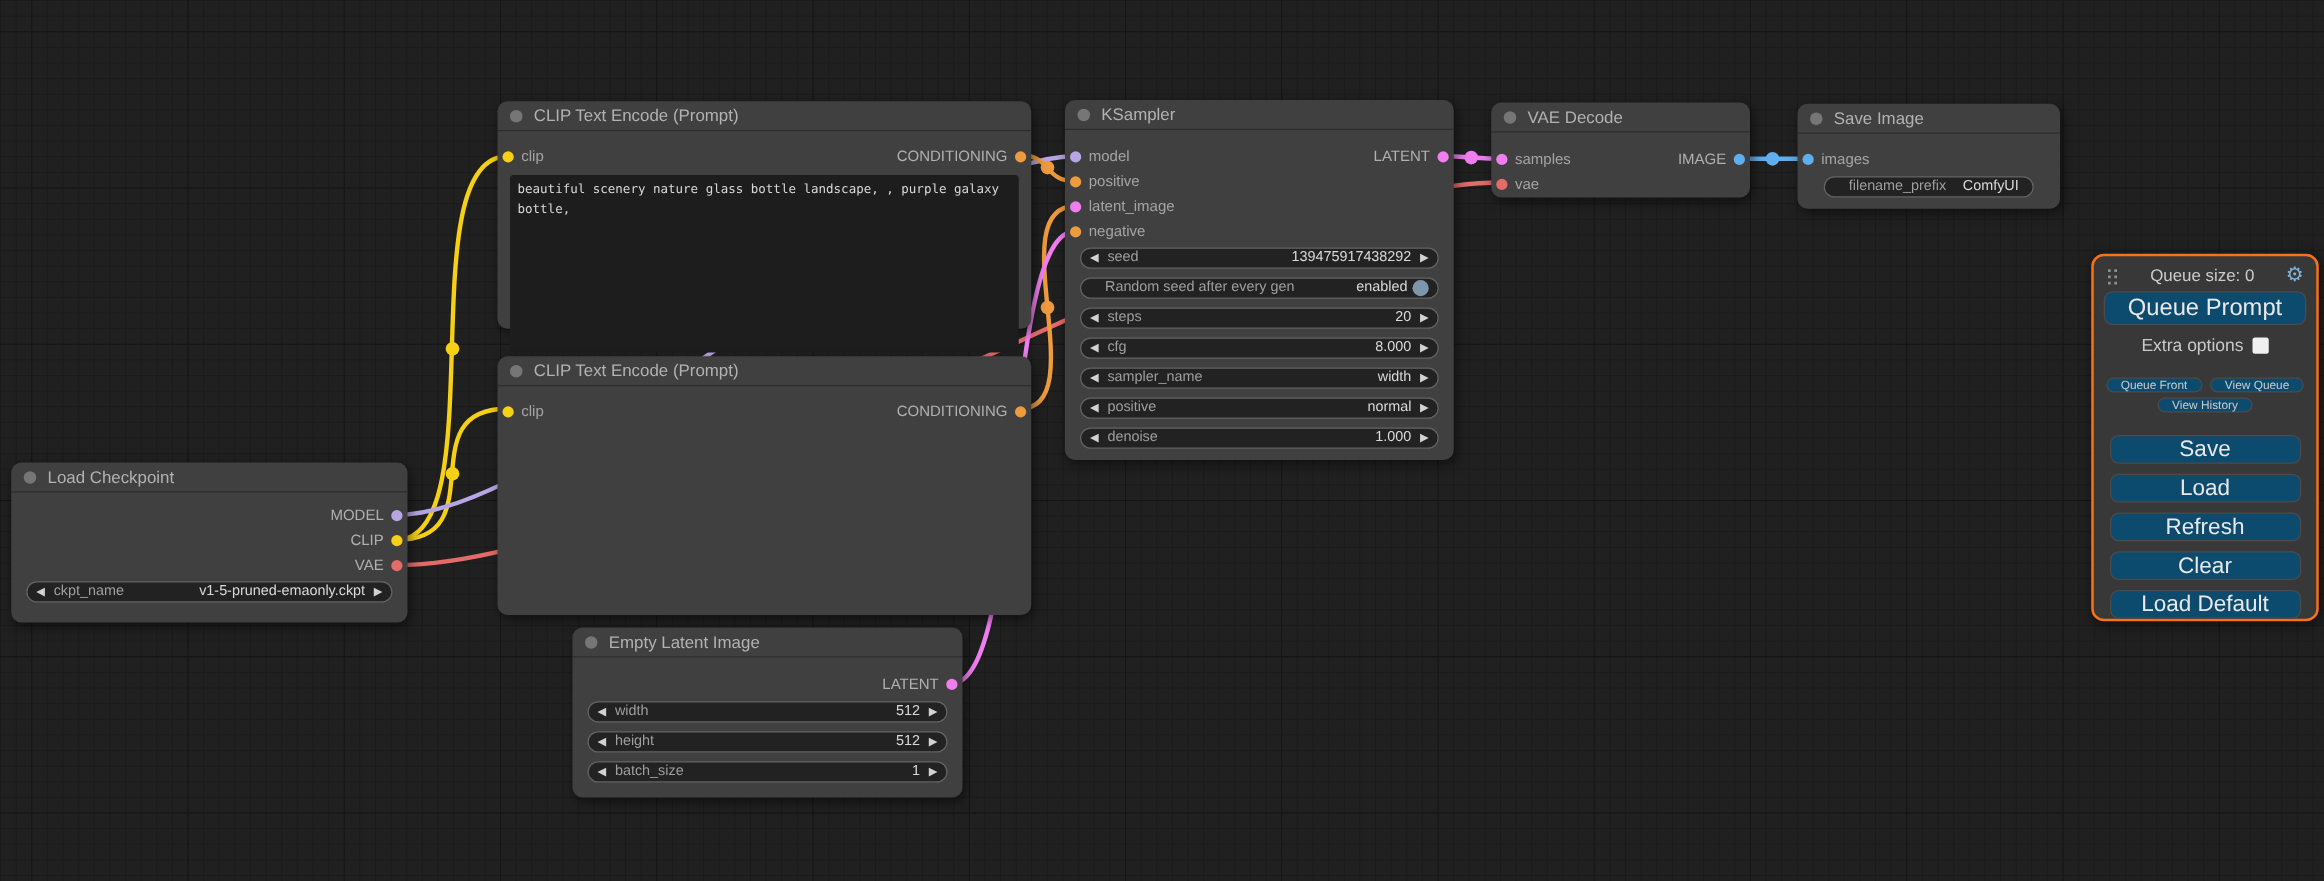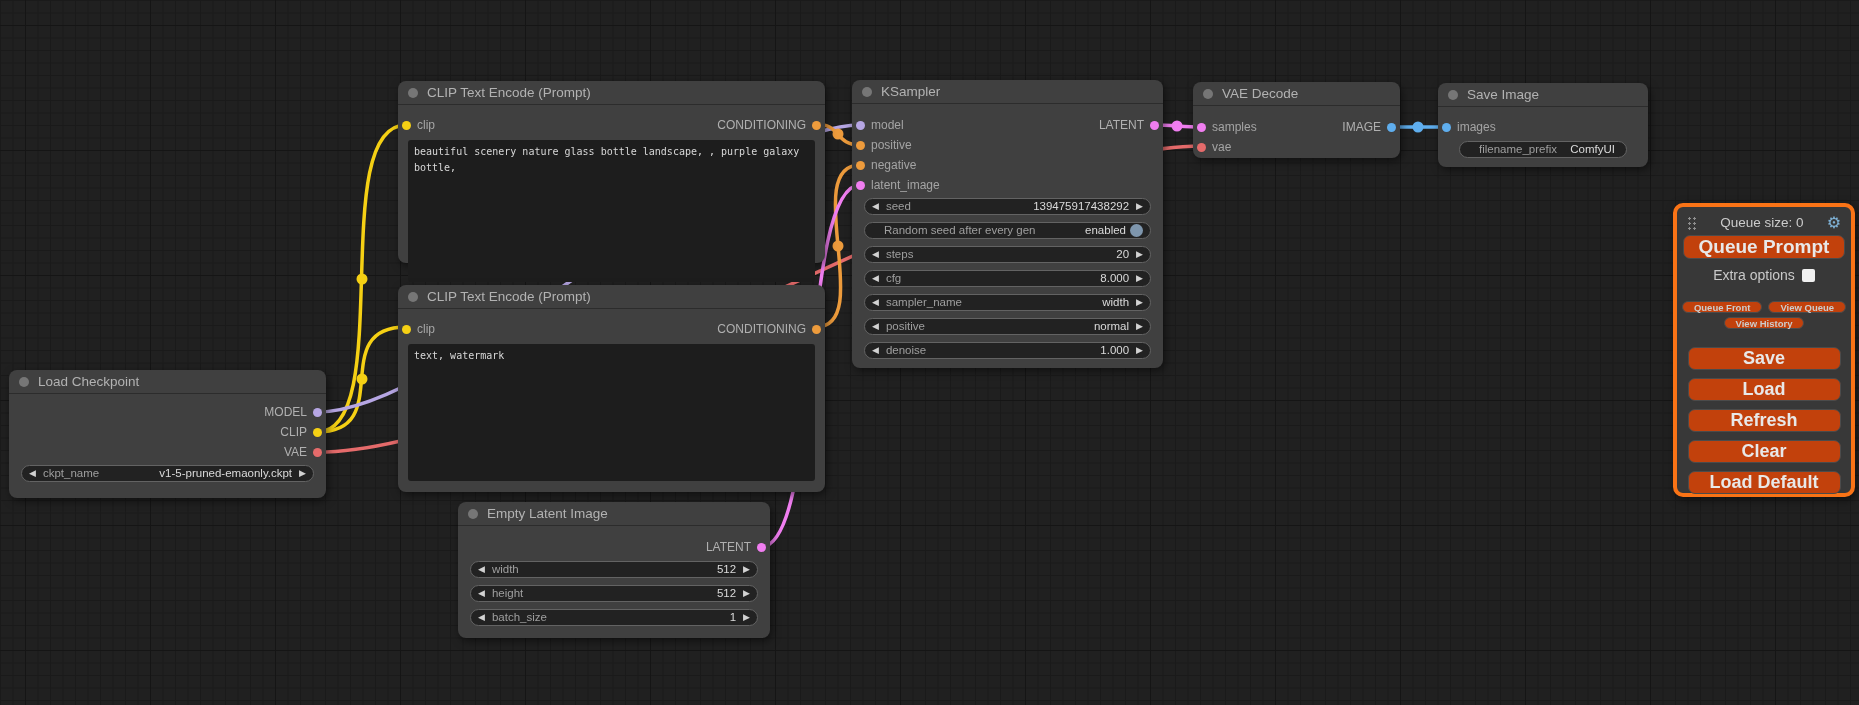--- a/index.html
+++ b/index.html
@@ -66,33 +66,33 @@
   #node-empty-latent    { left:458px; top:502px; width:312px; height:136px; }
   #node-vae-decode      { left:1193px;top:82px;  width:207px; height:76px;  }
   #node-save-image      { left:1438px;top:83px;  width:210px; height:84px;  }
   #node-clip-positive .prompt-box { height:142px; }
   #node-clip-negative .prompt-box { height:137px; }
   #node-save-image .widget { margin:4px 21px 0 21px; }
 
   
   .menu-panel {
     position:absolute; z-index:3; left:1673px; top:203px; width:182px; height:294px;
-    background:#383838; border:4px solid #f97316; border-radius:10px;
+    background:#383838; border:2px solid #f97316; border-radius:10px;
     box-shadow:2px 3px 10px rgba(0,0,0,.5);
     display:flex; flex-direction:column; align-items:center;
   }
   .panel-header { width:100%; display:flex; align-items:center; padding:8px 10px 0 10px; }
   .drag-handle { width:10px; height:14px;
     background-image:radial-gradient(#8f8f8f 1.1px, transparent 1.4px);
     background-size:5px 5px; }
   .queue-size { flex:1; text-align:center; font-size:13.5px; color:#cccccc; }
   .gear { font-size:16px; line-height:14px; }
   .btn {
-    background:#c2410c; border:1px solid #4b4b4b; border-radius:7px;
-    color:#e8e8e8; text-align:left; display:flex; align-items:center; justify-content:center;font-weight:bold;
+    background:#0c4a6e; border:1px solid #4b4b4b; border-radius:7px;
+    color:#e8e8e8; text-align:left; display:flex; align-items:center; justify-content:center;
   }
   .btn-big   { width:153px; height:23px; font-size:18px; margin-top:8px; }
   .btn-queue { width:162px; height:29px; font-size:19px; margin-top:5px; }
   .extra-row { display:flex; align-items:center; gap:7px; margin-top:8px; }
   .extra-label { font-size:14px; color:#c9c9c9; }
   .checkbox { width:13px; height:13px; background:#f0f0f0; border-radius:2px; }
   .small-row { display:flex; gap:6px; margin-top:18px; }
   .btn-small { height:12px; font-size:9.5px; border-radius:8px; padding:0 11px; color:#cccccc; }
   .btn-history { margin-top:4px; }
   .save-gap { margin-top:18px; }
@@ -165,46 +165,45 @@
     <span class="collapse-dot" style="background: rgb(118, 118, 118);"></span>
     <span>CLIP Text Encode (Prompt)</span>
   </div>
   <div class="spacer10"></div>
   <div class="port-row">
     <span class="pdot in" style="background: rgb(245, 208, 20);"></span>
     <span class="in-label">clip</span>
     <span class="out-label">CONDITIONING</span>
     <span class="pdot out" style="background: rgb(237, 155, 60);"></span>
   </div>
-  <div class="prompt-box">text, watermark</div>
 </div>
 
 <div class="node" id="node-ksampler">
   <div class="node-title">
     <span class="collapse-dot" style="background: rgb(118, 118, 118);"></span>
     <span>KSampler</span>
   </div>
   <div class="spacer11"></div>
   <div class="port-row">
     <span class="pdot in" style="background: rgb(182, 166, 227);"></span>
     <span class="in-label">model</span>
     <span class="out-label">LATENT</span>
     <span class="pdot out" style="background: rgb(240, 126, 240);"></span>
   </div>
   <div class="port-row">
     <span class="pdot in" style="background: rgb(237, 155, 60);"></span>
     <span class="in-label">positive</span>
   </div>
   <div class="port-row">
+    <span class="pdot in" style="background: rgb(240, 126, 240);"></span>
+    <span class="in-label">latent_image</span>
+  </div>
+  <div class="port-row">
     <span class="pdot in" style="background: rgb(237, 155, 60);"></span>
     <span class="in-label">negative</span>
-  </div>
-  <div class="port-row">
-    <span class="pdot in" style="background: rgb(240, 126, 240);"></span>
-    <span class="in-label">latent_image</span>
   </div>
 
   <div class="widget mt3">
     <span class="arrow">◀</span>
     <span class="wlabel">seed</span>
     <span class="wvalue">139475917438292</span>
     <span class="arrow">▶</span>
   </div>
   <div class="widget no-arrows">
     <span class="wlabel">Random seed after every gen</span>

